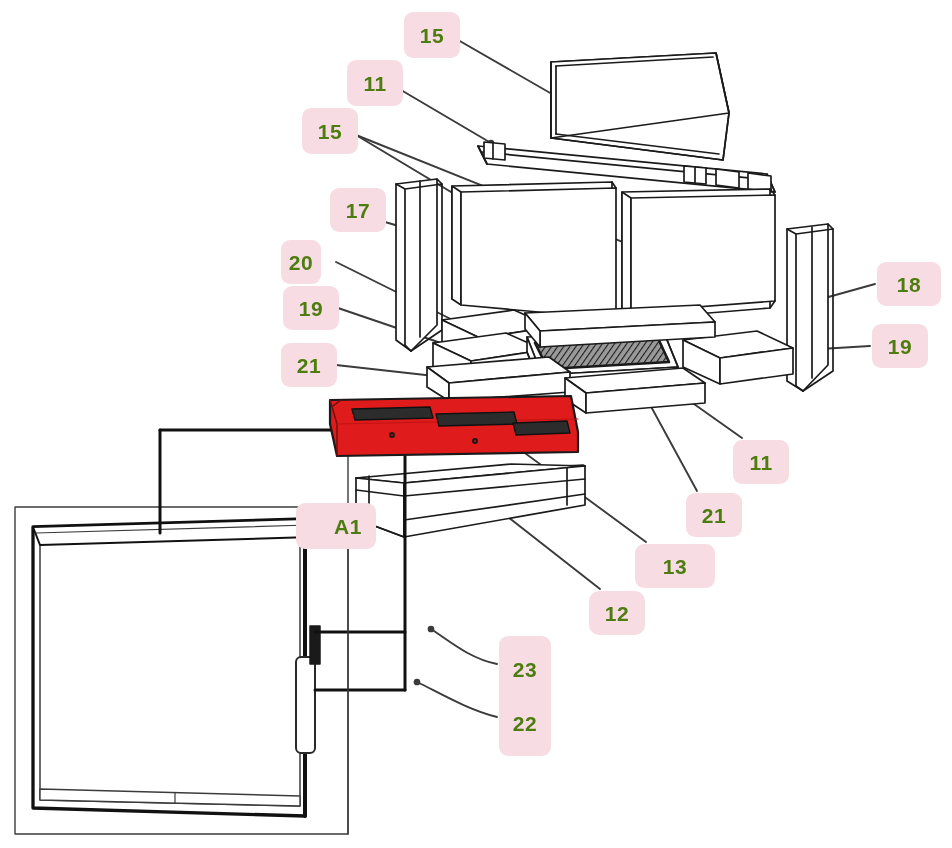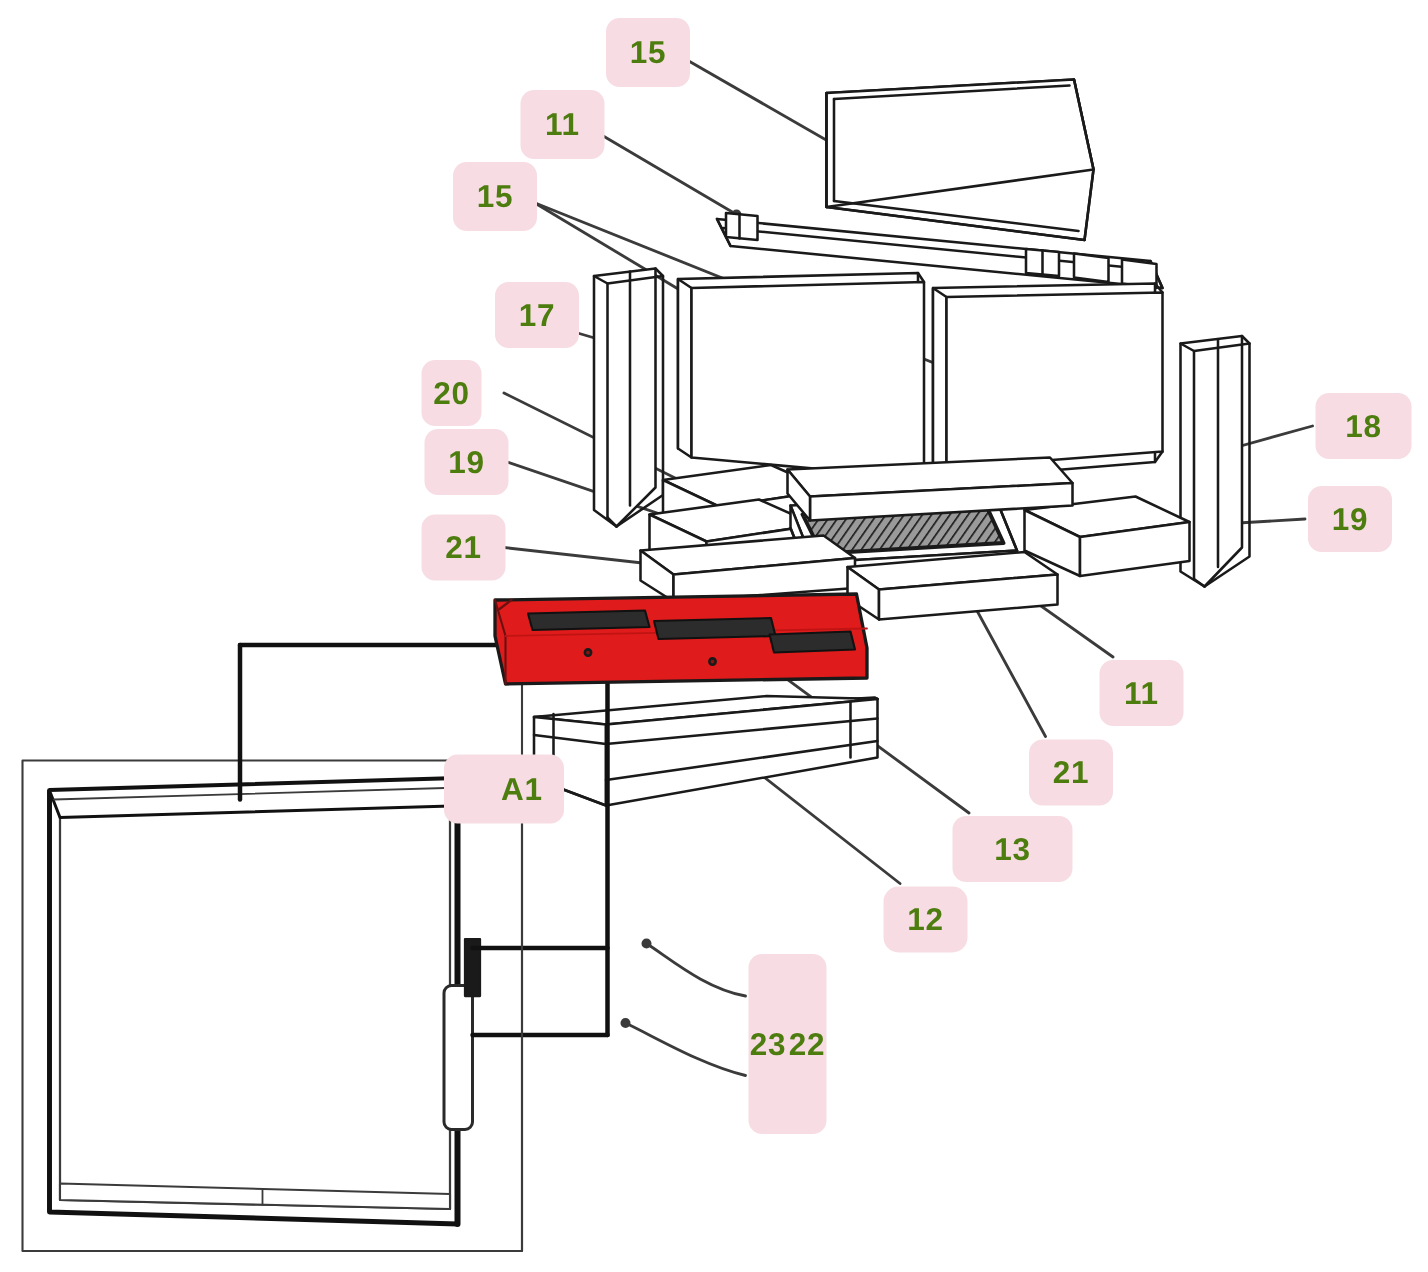--- a/index.html
+++ b/index.html
@@ -20,21 +20,21 @@
     font-size:21px;
     line-height:1;
     display:flex;
     align-items:center;
     justify-content:center;
     letter-spacing:0.5px;
     font-family:"Liberation Sans","DejaVu Sans",sans-serif;
     user-select:none;
   }
   .callout.tall{
-    flex-direction:row;
+    flex-direction:column;
     justify-content:space-around;
     padding:6px 0;
   }
   .callout.tall span{display:block;}
 </style>
 </head>
 <body>
 
 <div id="stage">
 

